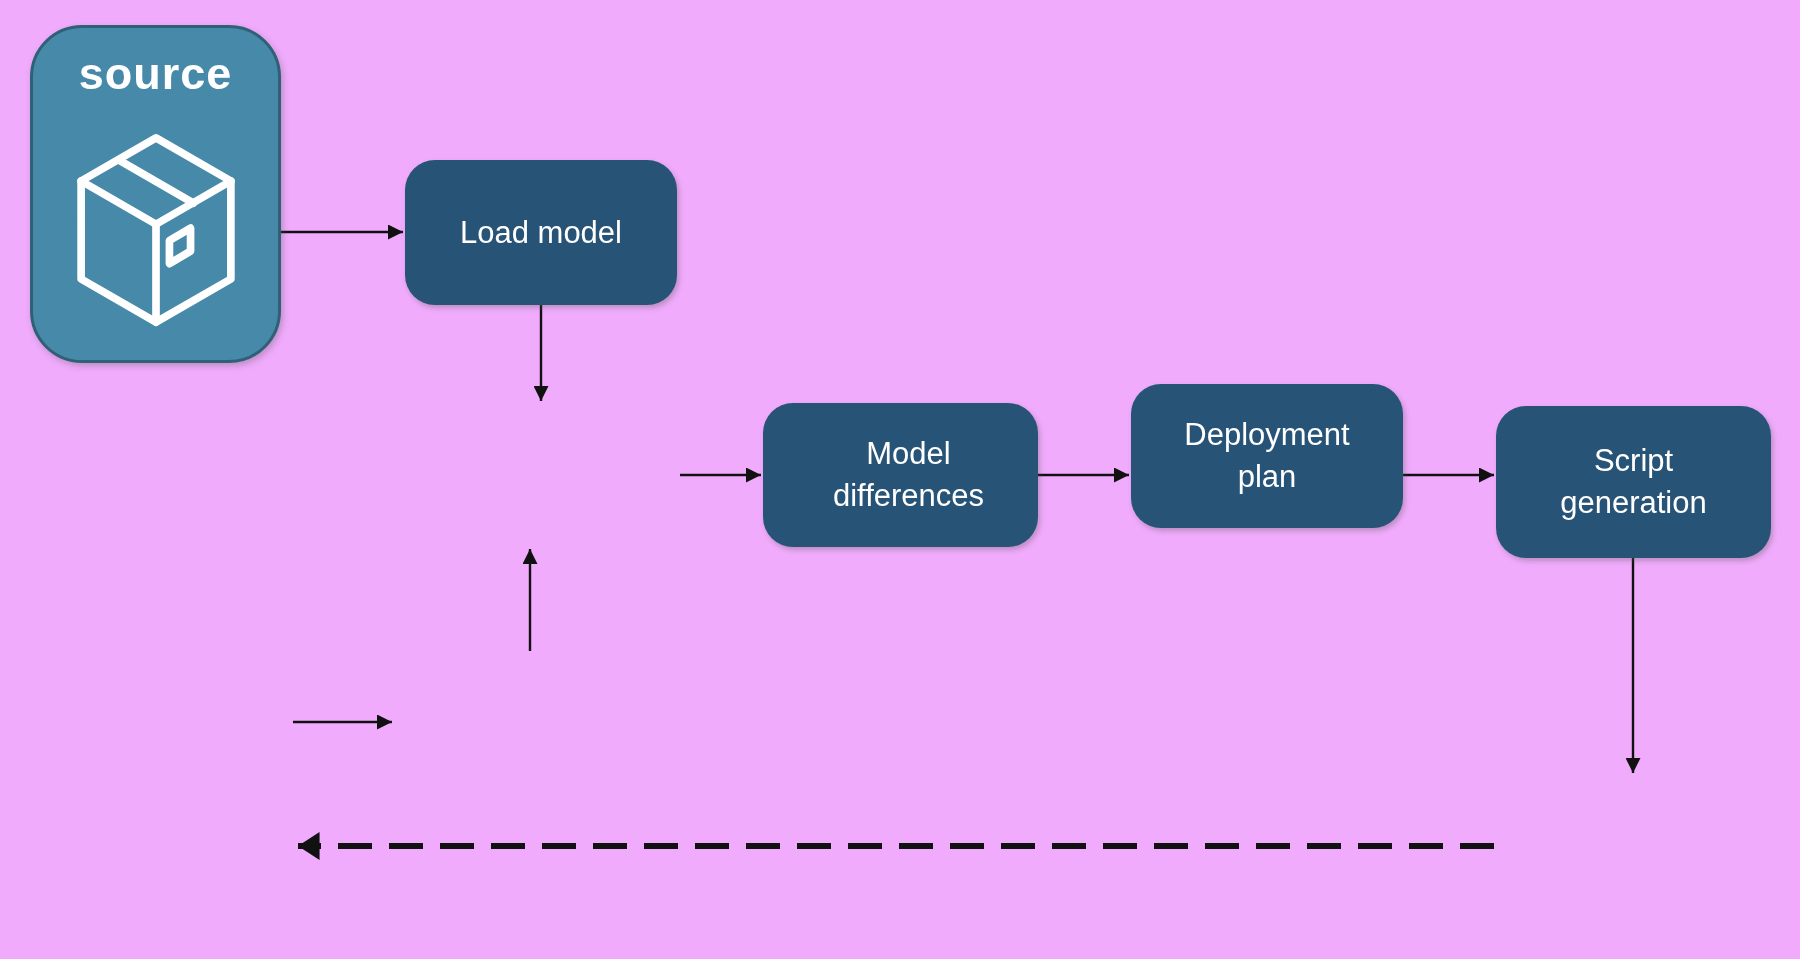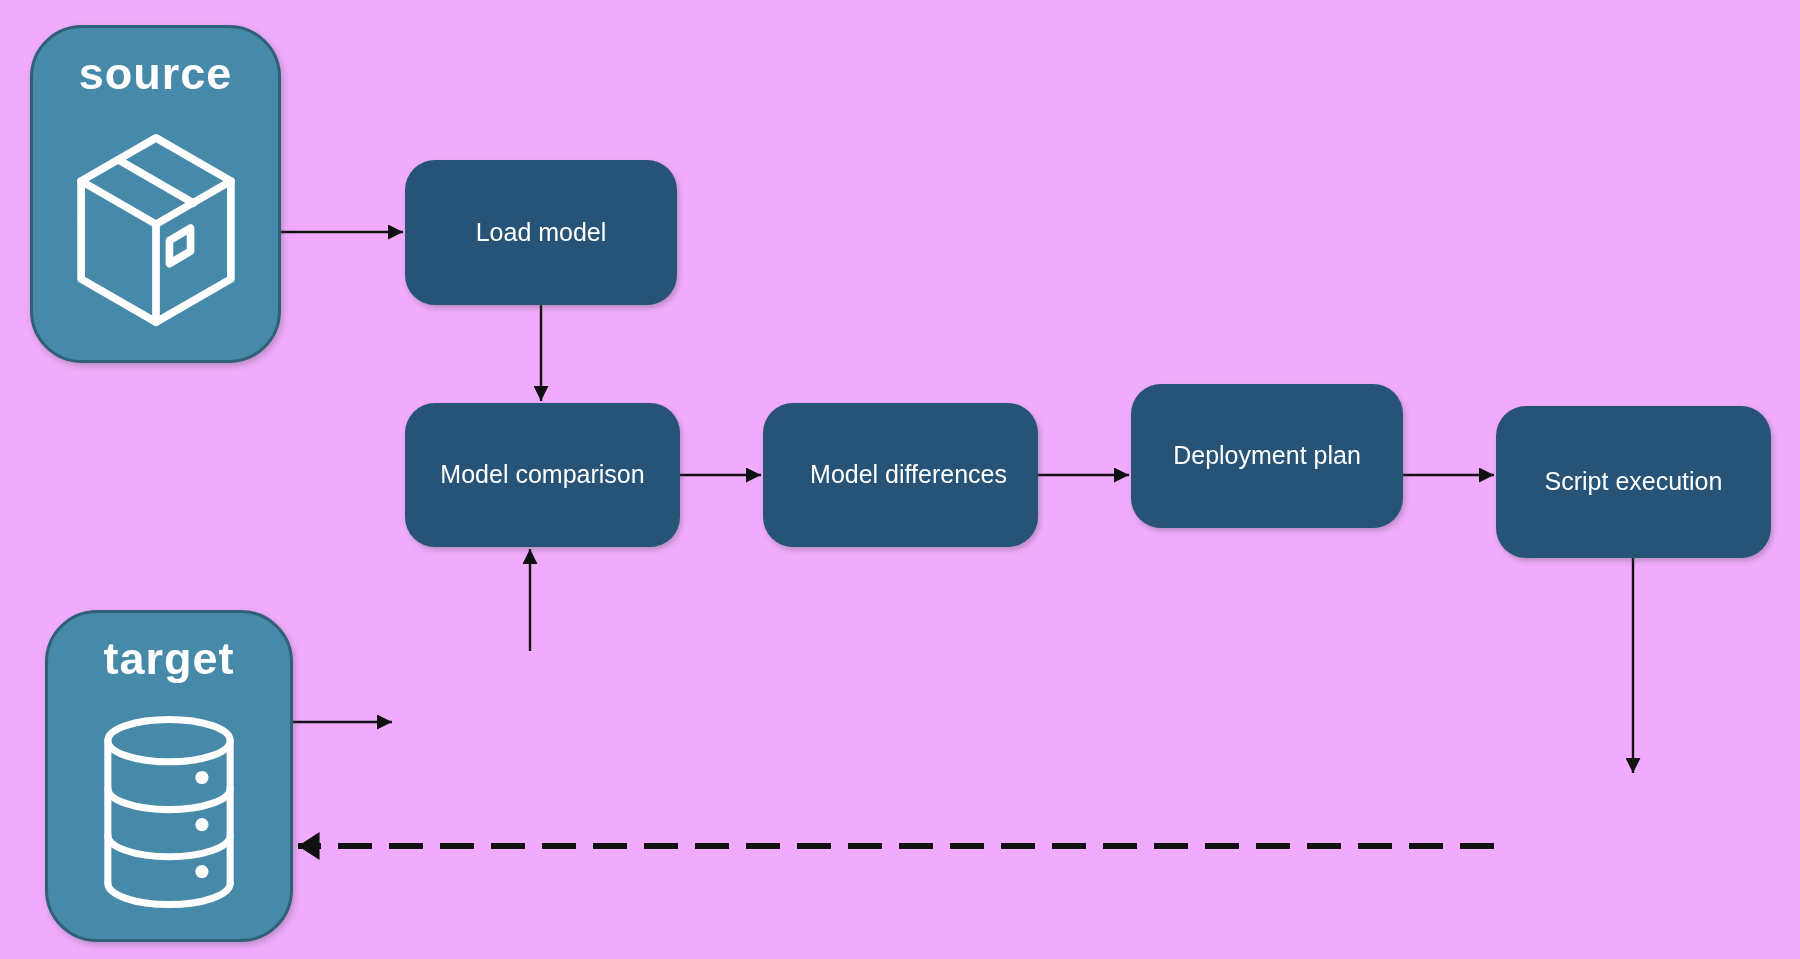--- a/index.html
+++ b/index.html
@@ -23,21 +23,21 @@
   }
   .node {
     position: absolute;
     background: #275377;
     border-radius: 30px;
     color: #ffffff;
     display: flex;
     align-items: center;
     justify-content: center;
     text-align: center;
-    font-size: 25px;
+    font-size: 31px;
     line-height: 1.34;
     padding: 0 30px;
     box-sizing: border-box;
     box-shadow: 2px 3px 5px rgba(90,90,90,0.35);
   }
   .endpoint {
     position: absolute;
     background: #4689A8;
     border: 3px solid #2F6077;
     border-radius: 52px;
@@ -105,52 +105,33 @@
       <svg width="192" height="206" viewBox="0 0 100 104" fill="none" stroke="#ffffff" stroke-width="4" stroke-linejoin="round" stroke-linecap="round">
         <path d="M50,4 L89,26.5 L50,49 L11,26.5 Z"></path>
         <path d="M30.5,15.5 L69.5,38"></path>
         <path d="M11,26.5 L11,77.5 L50,100 L50,49"></path>
         <path d="M89,26.5 L89,77.5 L50,100"></path>
         <path d="M57,57.5 L68,51 L68,63 L57,69.5 Z"></path>
       </svg>
     </div>
   </div>
 
-  <div id="target" class="endpoint">
-    <div class="endpoint-label">target</div>
-    <div class="icon-wrap">
-      <svg width="158" height="196" viewBox="0 0 100 125" fill="none" stroke="#ffffff" stroke-width="4.5" stroke-linecap="round">
-        <ellipse cx="50" cy="17" rx="39" ry="13.5"></ellipse>
-        <path d="M11,17 L11,108"></path>
-        <path d="M89,17 L89,108"></path>
-        <path d="M11,108 A39,13.5 0 0 0 89,108"></path>
-        <path d="M11,47.5 A39,13.5 0 0 0 89,47.5"></path>
-        <path d="M11,77.5 A39,13.5 0 0 0 89,77.5"></path>
-        <circle cx="71" cy="40.5" r="4.2" fill="#ffffff" stroke="none"></circle>
-        <circle cx="71" cy="70.5" r="4.2" fill="#ffffff" stroke="none"></circle>
-        <circle cx="71" cy="100.5" r="4.2" fill="#ffffff" stroke="none"></circle>
-      </svg>
-    </div>
-  </div>
 
   <div id="load-model" class="node">
     <span>Load model</span>
   </div>
 
-  <div id="model-comparison" class="node">
-    <span>Model comparison</span>
-  </div>
 
   <div id="model-differences" class="node">
     <span>Model differences</span>
   </div>
 
   <div id="deployment-plan" class="node">
     <span>Deployment plan</span>
   </div>
 
   <div id="script-generation" class="node">
-    <span>Script execution</span>
+    <span>Script generation</span>
   </div>
 
 
 
 </div>
 
 </body></html>

